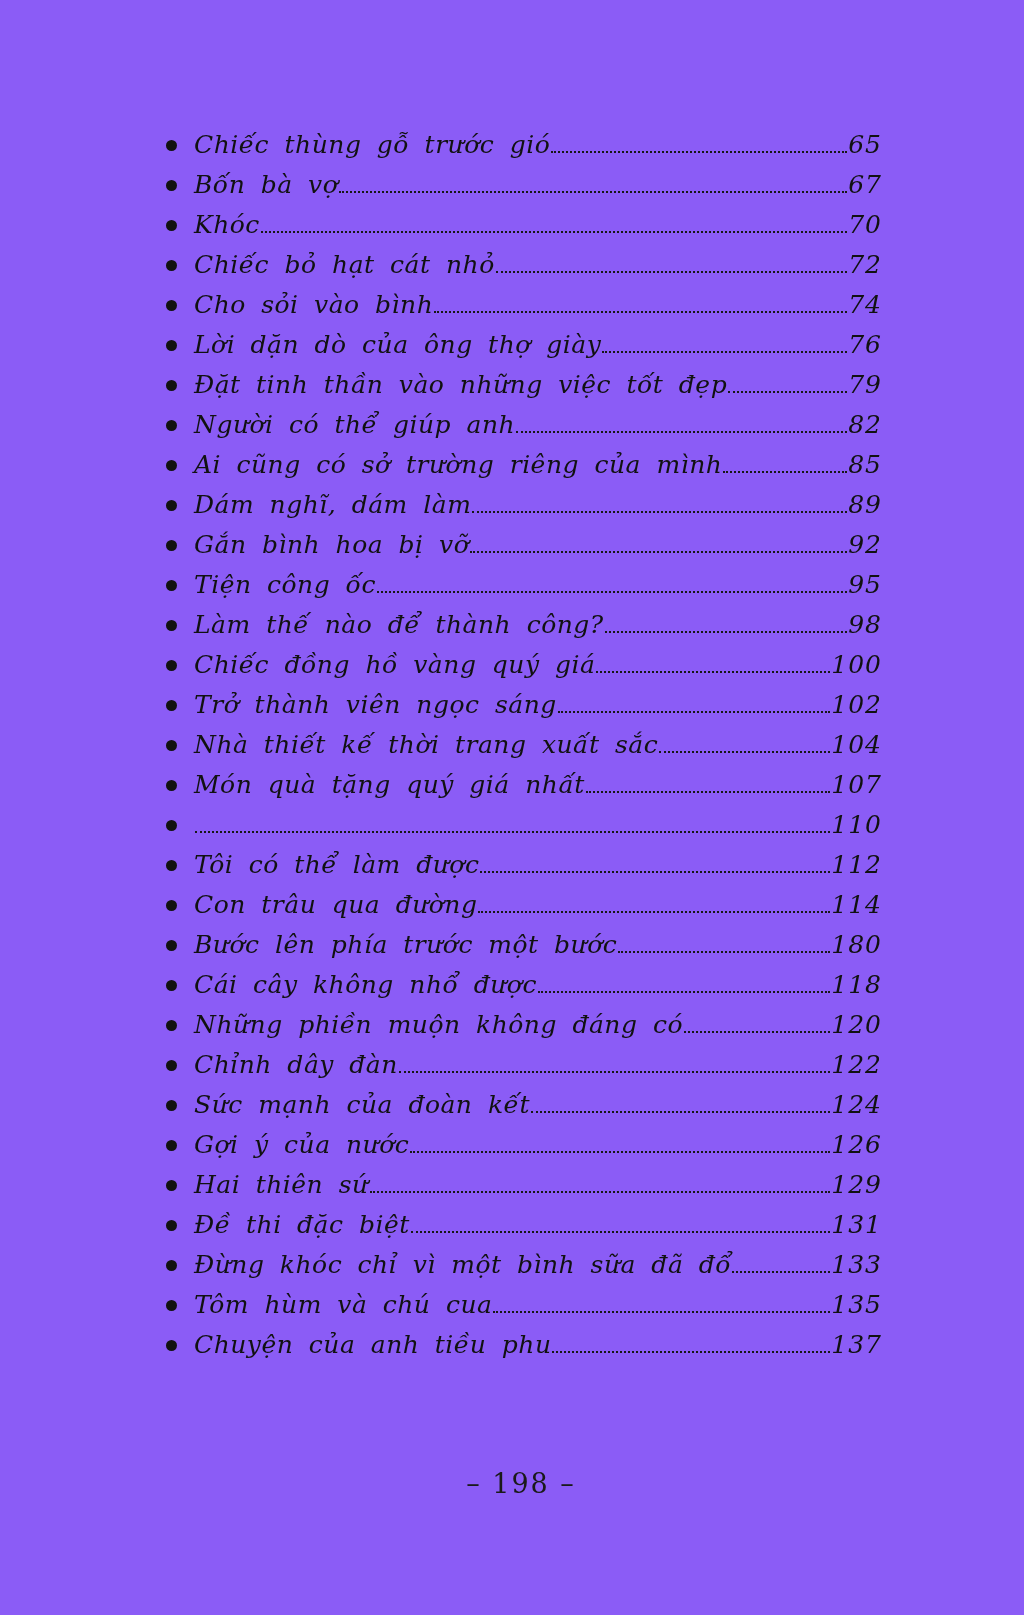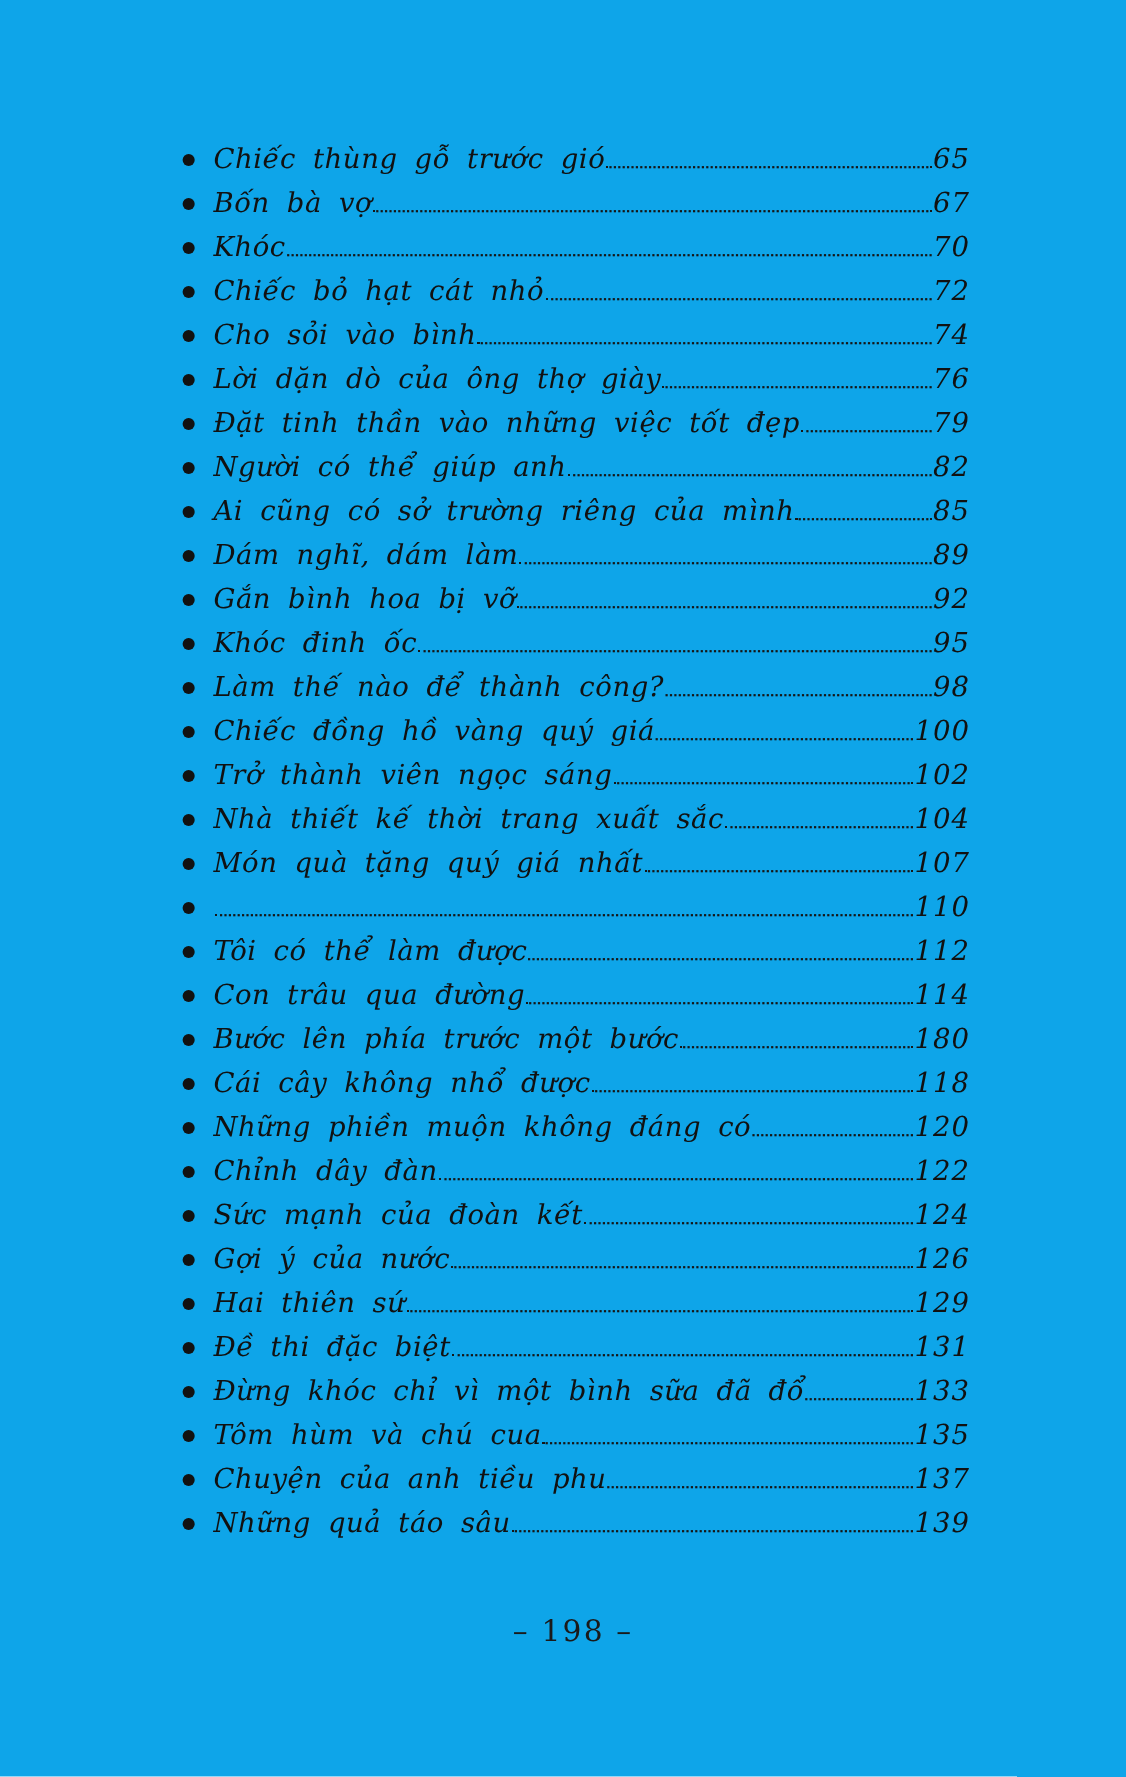--- a/index.html
+++ b/index.html
@@ -7,21 +7,21 @@
     width: 1024px;
     height: 1615px;
     background: #ffffff;
     font-family: "DejaVu Serif", serif;
     overflow: hidden;
   }
   .page {
     position: relative;
     width: 1024px;
     height: 1615px;
-    background: #0ea5e9;
+    background: #8b5cf6;
     color: #111111;
   }
   .toc {
     position: absolute;
     left: 166px;
     top: 125px;
     width: 716px;
   }
   .toc-row {
     display: flex;
@@ -159,21 +159,21 @@
 
   <div class="toc-row">
     <span class="bullet">•</span>
     <span class="toc-title">Gắn bình hoa bị vỡ</span>
     <span class="leader"></span>
     <span class="toc-page">92</span>
   </div>
 
   <div class="toc-row">
     <span class="bullet">•</span>
-    <span class="toc-title">Khóc đinh ốc</span>
+    <span class="toc-title">Tiện công ốc</span>
     <span class="leader"></span>
     <span class="toc-page">95</span>
   </div>
 
   <div class="toc-row">
     <span class="bullet">•</span>
     <span class="toc-title">Làm thế nào để thành công?</span>
     <span class="leader"></span>
     <span class="toc-page">98</span>
   </div>
@@ -296,23 +296,17 @@
     <span class="toc-page">135</span>
   </div>
 
   <div class="toc-row">
     <span class="bullet">•</span>
     <span class="toc-title">Chuyện của anh tiều phu</span>
     <span class="leader"></span>
     <span class="toc-page">137</span>
   </div>
 
-  <div class="toc-row">
-    <span class="bullet">•</span>
-    <span class="toc-title">Những quả táo sâu</span>
-    <span class="leader"></span>
-    <span class="toc-page">139</span>
-  </div>
 </div>
 
   <div class="footer">– 198 –</div>
 
 </div>
 
 </body></html>

